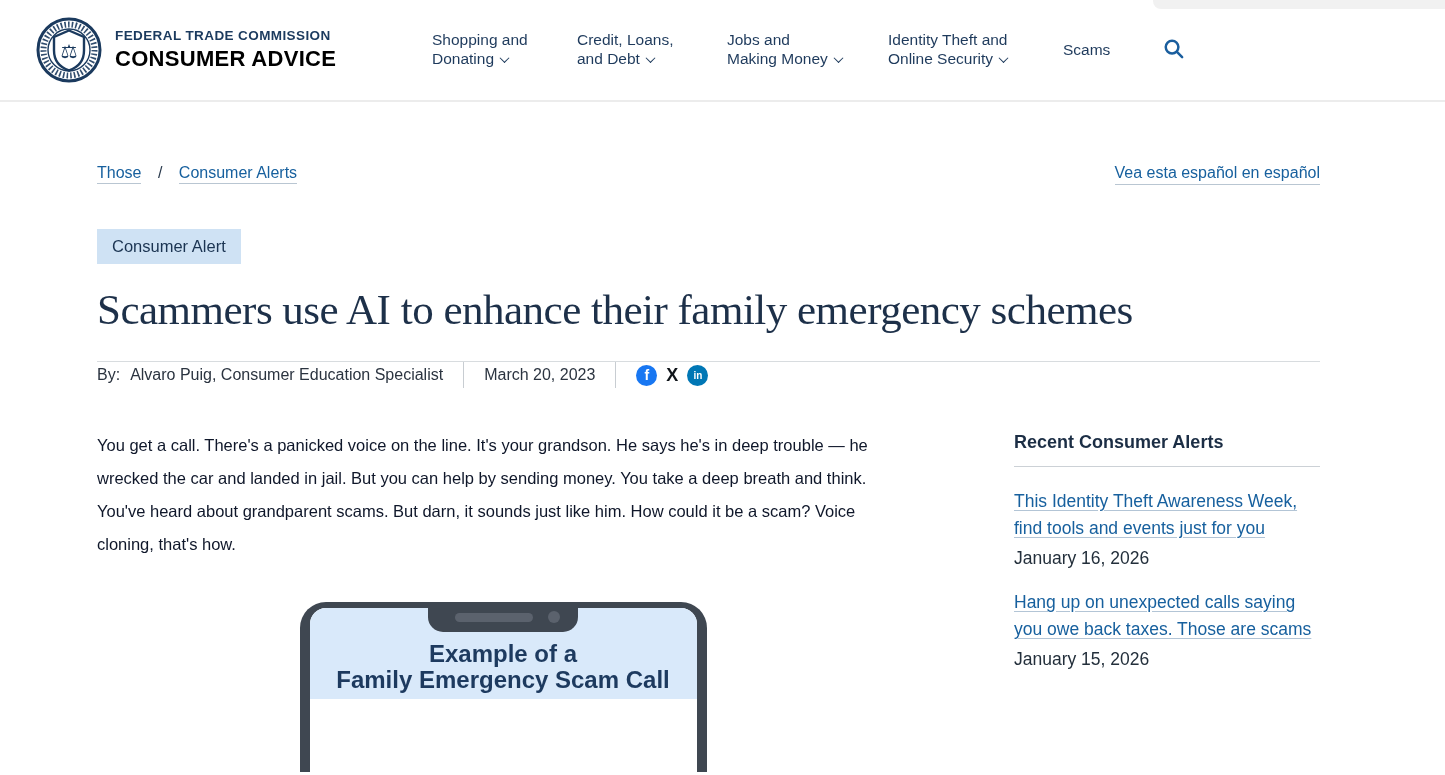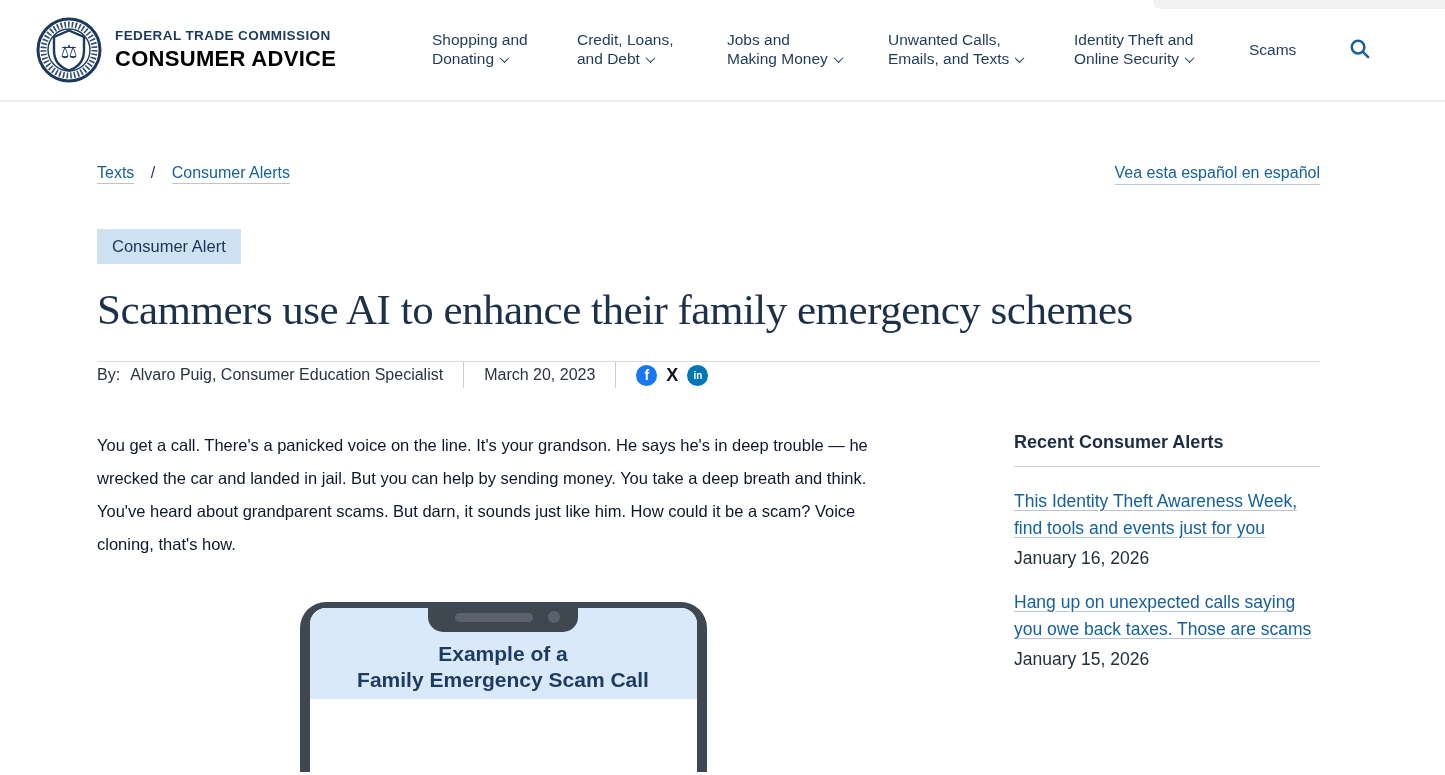--- a/index.html
+++ b/index.html
@@ -58,21 +58,21 @@
 
   .content-row { display:flex; justify-content:space-between; margin-top:41px; }
   .main-col { width:812px; }
   .article-p { font-size:16.5px; line-height:33px; color:#0f172a; }
 
   
   .phone { width:407px; margin:41px auto 0; background:#3f4751; border-radius:26px 26px 0 0;
            position:relative; padding:6px 10px 0; height:170px; }
   .screen { background:#fff; border-radius:16px 16px 0 0; overflow:hidden; height:164px; }
   .screen-band { background:#d9e9fa; height:91px; padding-top:33px; text-align:center; }
-  .screen-band .ln { font-size:21px; font-weight:bold; color:#1d3a5f; line-height:26px; }
+  .screen-band .ln { font-size:24px; font-weight:bold; color:#1d3a5f; line-height:26px; }
   .notch { position:absolute; top:0; left:50%; transform:translateX(-50%); width:150px; height:30px;
            background:#3f4751; border-radius:0 0 15px 15px; display:flex; align-items:center;
            justify-content:center; gap:15px; padding-left:8px; }
   .speaker { width:78px; height:9px; border-radius:5px; background:#5b626d; }
   .camera { width:12px; height:12px; border-radius:50%; background:#5b626d; }
 
   
   .sidebar { width:306px; }
   .sidebar-heading { font-size:18px; font-weight:bold; color:#1c2e45; padding-top:3px; }
   .sidebar-rule { border:none; border-top:1px solid #ccd1d6; margin-top:13px; }
@@ -109,24 +109,20 @@
       <span class="l2"><span>Donating</span><span class="chev"></span></span>
     </a>
     <a class="nav-item nav-w2">
       <span class="l1">Credit, Loans,</span>
       <span class="l2"><span>and Debt</span><span class="chev"></span></span>
     </a>
     <a class="nav-item nav-w3">
       <span class="l1">Jobs and</span>
       <span class="l2"><span>Making Money</span><span class="chev"></span></span>
     </a>
-    <a class="nav-item nav-w4">
-      <span class="l1">Unwanted Calls,</span>
-      <span class="l2"><span>Emails, and Texts</span><span class="chev"></span></span>
-    </a>
     <a class="nav-item nav-w5">
       <span class="l1">Identity Theft and</span>
       <span class="l2"><span>Online Security</span><span class="chev"></span></span>
     </a>
     <a class="nav-item single">
       <span>Scams</span>
     </a>
     <button class="search-btn">
       <svg width="23" height="23" viewBox="0 0 24 24" fill="none" stroke="#1a5e9e" stroke-width="2.6" stroke-linecap="round">
         <circle cx="10.5" cy="10.5" r="6.6"></circle>
@@ -134,21 +130,21 @@
       </svg>
     </button>
   </nav>
 </header>
 <div class="header-divider"></div>
 
 <div class="container">
 
   <div class="breadcrumb-row">
     <div class="breadcrumb">
-      <a class="crumb-link">Texts</a>
+      <a class="crumb-link">Those</a>
       <span class="crumb-sep">/</span>
       <a class="crumb-link">Consumer Alerts</a>
     </div>
     <a class="lang-link">Vea esta español en español</a>
   </div>
 
   <a class="badge">Consumer Alert</a>
 
   <h1 class="page-title">Scammers use AI to enhance their family emergency schemes</h1>
   <hr class="title-rule">

